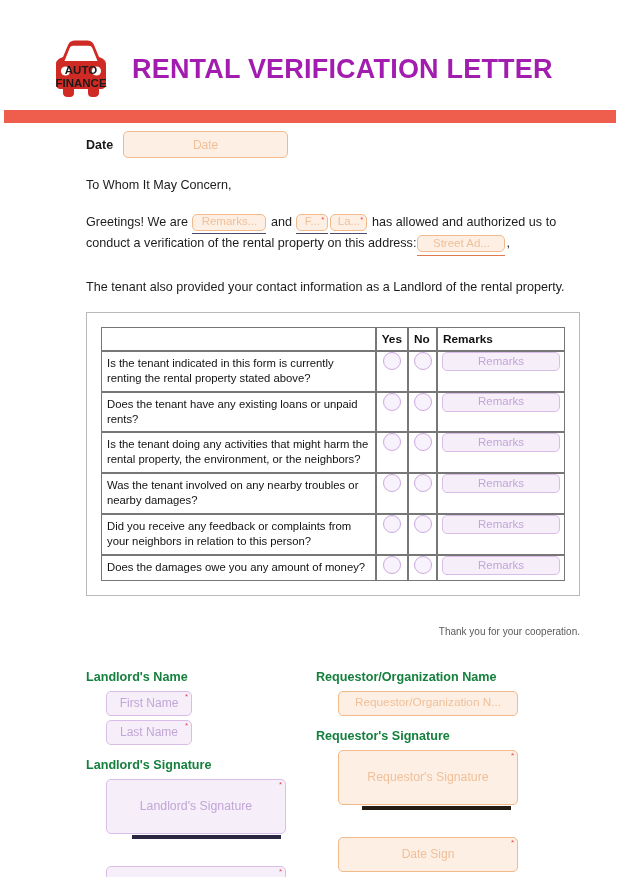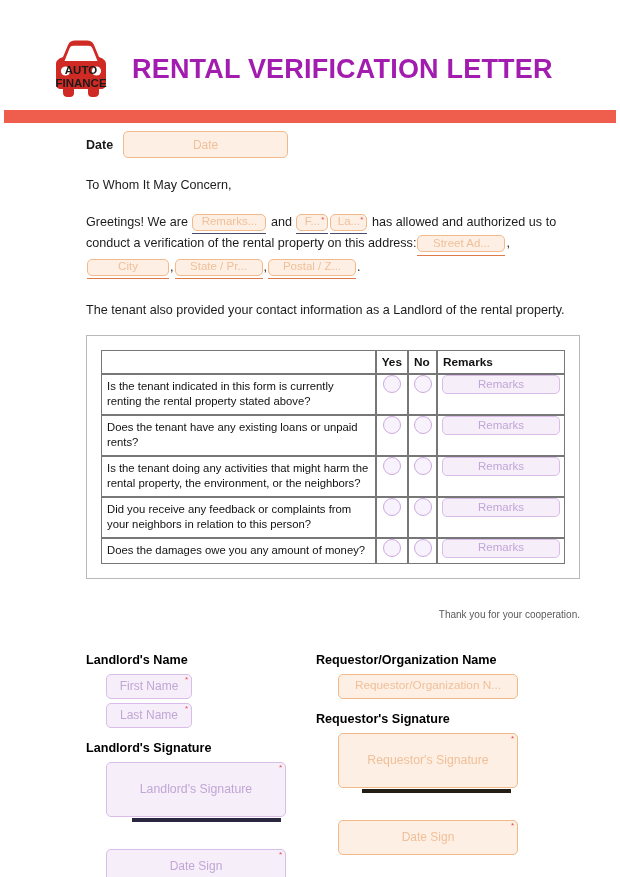--- a/index.html
+++ b/index.html
@@ -210,21 +210,21 @@
   
   .sig-grid {
     display: flex;
     margin-top: 33px;
   }
   .sig-col { width: 226px; }
   .sig-col.right { margin-left: 4px; }
   .sig-head {
     font-size: 12.6px;
     font-weight: bold;
-    color: #000000;
+    color: #15803d;
     margin-bottom: 7px;
   }
   .sig-head.second { margin-top: 13px; }
   .name-row { display: flex; gap: 4px; padding-left: 20px; flex-direction: column; }
   .f-firstname { width: 86px; height: 25px; font-size: 12px; }
   .f-lastname  { width: 86px; height: 25px; font-size: 12px; }
   .f-org { width: 180px; height: 25px; font-size: 11.8px; margin-left: 22px; }
 
   .sig-box-wrap { position: relative; padding-left: 20px; }
   .sig-box-wrap.right-pad { padding-left: 22px; }
@@ -282,21 +282,20 @@
       <span>and</span>
       <span class="uline"><span class="fld orange f-first">
             <span>F...</span>
             <span class="req">*</span>
           </span></span><span class="uline"><span class="fld orange f-last">
             <span>La...</span>
             <span class="req">*</span>
           </span></span>
       <span>has allowed and authorized</span>
       <span>us to conduct a verification of the rental property on this address:</span><span class="uline orange-u"><span class="fld orange f-street">Street Ad...</span></span><span>,</span>
-      <div class="addr-line2"><span class="uline orange-u"><span class="fld orange f-city">City</span></span><span>,</span><span class="uline orange-u"><span class="fld orange f-state">State / Pr...</span></span><span>,</span><span class="uline orange-u"><span class="fld orange f-postal">Postal / Z...</span></span><span>.</span></div>
     </div>
 
     <div class="para2">The tenant also provided your contact information as a Landlord of the rental property.</div>
 
     <div class="table-wrap">
       <table class="qtable">
         <colgroup>
           <col class="col-q">
             <col class="col-yn">
             <col class="col-yn">
@@ -329,20 +328,28 @@
           </tr>
           <tr>
             <td class="qcell">Is the tenant doing any activities that might harm the rental property, the environment, or the neighbors?</td>
             <td class="yncell"><span class="radio"></span></td>
             <td class="yncell"><span class="radio"></span></td>
             <td class="rmcell">
                 <span class="fld purple f-remark">Remarks</span>
               </td>
           </tr>
           <tr>
+            <td class="qcell">Was the tenant involved on any nearby troubles or nearby damages?</td>
+            <td class="yncell"><span class="radio"></span></td>
+            <td class="yncell"><span class="radio"></span></td>
+            <td class="rmcell">
+                <span class="fld purple f-remark">Remarks</span>
+              </td>
+          </tr>
+          <tr>
             <td class="qcell">Did you receive any feedback or complaints from your neighbors in relation to this person?</td>
             <td class="yncell"><span class="radio"></span></td>
             <td class="yncell"><span class="radio"></span></td>
             <td class="rmcell">
                 <span class="fld purple f-remark">Remarks</span>
               </td>
           </tr>
           <tr>
             <td class="qcell">Does the damages owe you any amount of money?</td>
             <td class="yncell"><span class="radio"></span></td>

